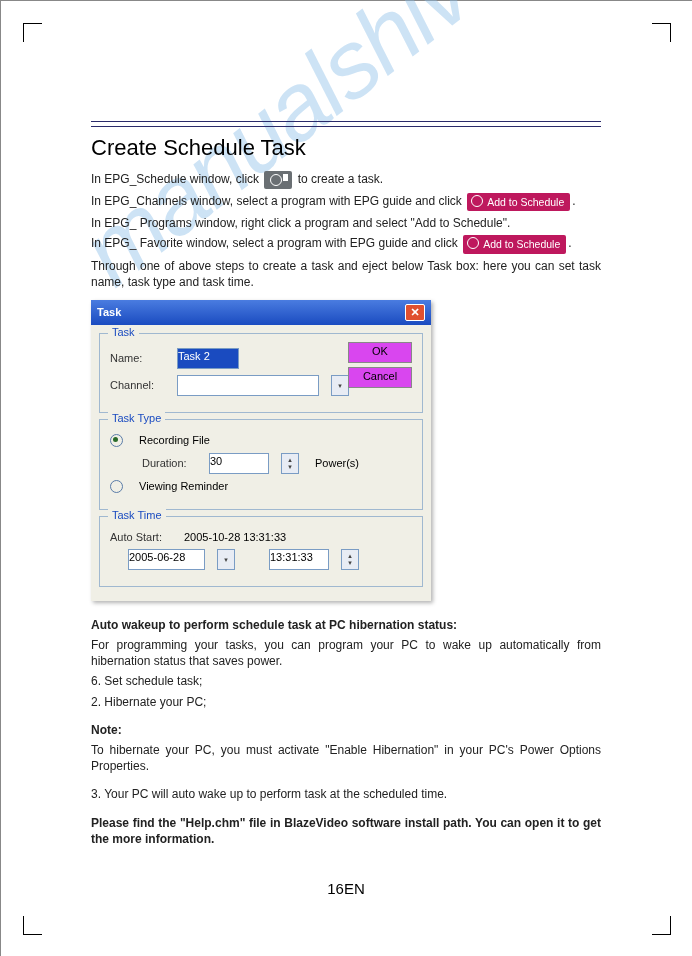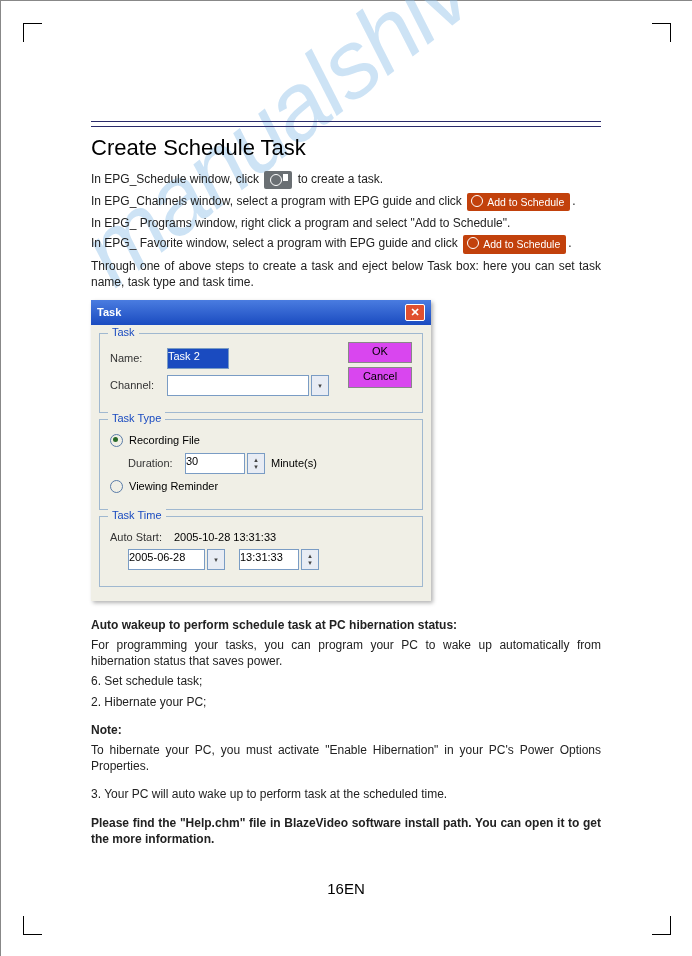--- a/index.html
+++ b/index.html
@@ -9,29 +9,29 @@
 .crop-bl{position:absolute;bottom:22px;left:22px;width:18px;height:18px;border-bottom:1px solid #000;border-left:1px solid #000}
 .crop-br{position:absolute;bottom:22px;right:22px;width:18px;height:18px;border-bottom:1px solid #000;border-right:1px solid #000}
 .content{position:absolute;top:120px;left:90px;width:510px}
 .rule{height:4px;border-top:1px solid #2a2a6a;border-bottom:1px solid #2a2a6a;margin-bottom:8px}
 h1{font-size:22px;font-weight:normal;margin:6px 0 10px 0;color:#000}
 .para{font-size:12px;color:#222;line-height:1.35;margin:4px 0;text-align:justify}
 .para b{font-weight:bold}
 .clock-icon{display:inline-block;width:28px;height:18px;background:#6a6f73;vertical-align:middle;border-radius:2px;position:relative;margin:0 2px}
 .clock-icon::before{content:"";position:absolute;top:3px;left:6px;width:10px;height:10px;border:1px solid #fff;border-radius:50%}
 .clock-icon::after{content:"";position:absolute;top:3px;right:4px;width:5px;height:7px;background:#fff}
-.add-btn{display:inline-block;background:#c2410c;color:#fff;font-size:10.5px;padding:2px 6px 2px 20px;position:relative;vertical-align:middle;border-radius:2px;margin:0 2px}
+.add-btn{display:inline-block;background:#be185d;color:#fff;font-size:10.5px;padding:2px 6px 2px 20px;position:relative;vertical-align:middle;border-radius:2px;margin:0 2px}
 .add-btn::before{content:"";position:absolute;left:4px;top:2px;width:10px;height:10px;border:1px solid #fff;border-radius:50%}
 .task-window{width:340px;margin:10px 0 16px 0;box-shadow:2px 2px 4px rgba(0,0,0,0.3);font-size:11px}
 .titlebar{background:linear-gradient(#4a7ce0,#1a4bc0);color:#fff;padding:4px 6px;display:flex;justify-content:space-between;align-items:center;font-weight:bold}
 .close-x{width:18px;height:15px;background:#e05030;color:#fff;text-align:center;line-height:14px;border:1px solid #fff;font-size:11px;border-radius:2px}
 .win-body{background:#f0efe6;padding:8px}
 .group{border:1px solid #a0b8d0;padding:8px 10px 10px 10px;margin-bottom:6px;position:relative}
 .legend{color:#1a4bc0;font-size:11px;position:absolute;top:-8px;left:8px;background:#f0efe6;padding:0 4px}
-.row{display:flex;align-items:center;margin:6px 0;gap:2px}
+.row{display:flex;align-items:center;margin:6px 0;gap:12px}
 .lbl{width:55px;color:#333}
 .inp{border:1px solid #7a9cc4;background:#fff;height:17px;padding:1px 0;font-size:11px}
 .inp.sel{background:#1a4bc0;color:#fff;width:60px}
 .inp.drop{width:140px;background:#fff}
 .spin,.drop-arr{width:16px;height:19px;border:1px solid #7a9cc4;background:#e8ecf4;display:flex;flex-direction:column;justify-content:center;align-items:center;font-size:7px;line-height:7px;color:#444}
 .btn{width:62px;height:19px;border:1px solid #888;background:#d946ef;text-align:center;line-height:17px;font-size:11px;margin-bottom:4px}
 .right-btns{position:absolute;right:10px;top:8px}
 .radio{width:11px;height:11px;border:1px solid #5a7ca8;border-radius:50%;display:inline-block;position:relative;margin-right:4px;vertical-align:middle}
 .radio.on::after{content:"";position:absolute;top:2px;left:2px;width:5px;height:5px;background:#2a6b2a;border-radius:50%}
 .watermark{position:absolute;top:220px;left:60px;font-size:95px;color:rgba(137,189,232,0.42);transform:rotate(-38deg);transform-origin:left top;font-family:Arial,sans-serif;font-style:italic;white-space:nowrap;pointer-events:none;letter-spacing:-2px}
@@ -86,25 +86,25 @@
               <span class="drop-arr">▾</span>
             </div>
 </div>
 
 <div class="group">
 <span class="legend">Task Type</span>
 <div class="row">
               <span class="radio on"></span>
               <span>Recording File</span>
             </div>
-<div class="row" style="margin-left:18px">
+<div class="row" style="margin-left:32px">
               <span class="lbl">Duration:</span>
               <span class="inp" style="width:58px">30</span>
               <span class="spin">▴<br>▾</span>
-              <span style="margin-left:4px">Minute(s)</span>
+              <span style="margin-left:4px">Power(s)</span>
             </div>
 <div class="row">
               <span class="radio"></span>
               <span>Viewing Reminder</span>
             </div>
 </div>
 
 <div class="group">
 <span class="legend">Task Time</span>
 <div class="row">

